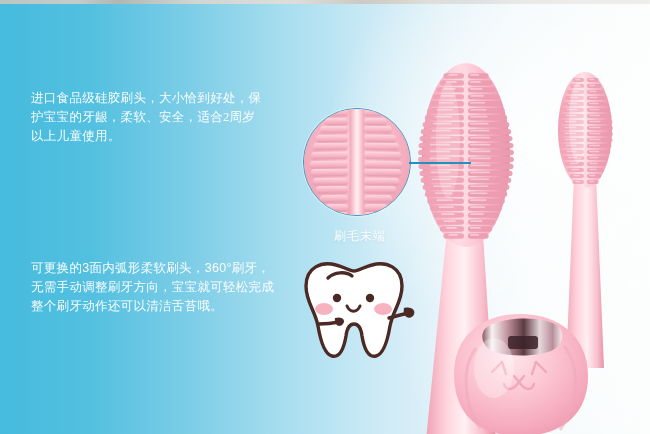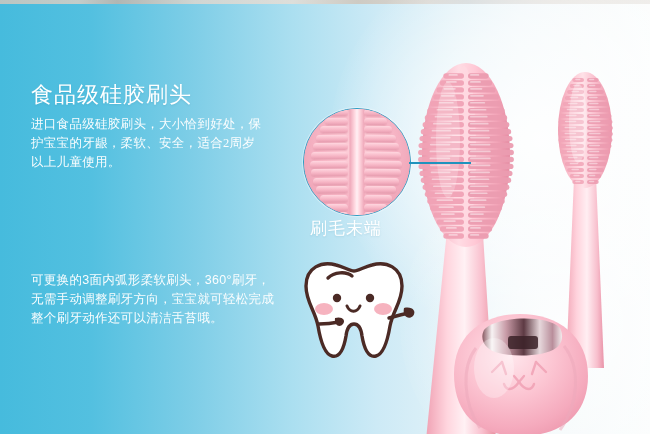--- a/index.html
+++ b/index.html
@@ -54,21 +54,21 @@
     color:#ffffff;
     font-size:12.5px;
     line-height:19px;
     width:232px;
     letter-spacing:.3px;
     opacity:.97;
   }
   #block-one{top:82px;}
   #block-one .body-copy{margin-top:7px;font-family:Liberation Serif, serif;}
   #block-two{top:259px;}
-  #block-two .body-copy{margin-top:12px;width:248px;}
+  #block-two .body-copy{width:248px;}
 
   
   #magnifier{
     position:absolute;left:303px;top:108px;width:106px;height:106px;
     border-radius:50%;
     border:1.6px solid #2a9dc4;
     overflow:hidden;
     background:#f2a9b8;
     box-shadow:0 0 0 1px rgba(255,255,255,.35);
   }
@@ -91,23 +91,23 @@
   }
 
   
   #connector{
     position:absolute;left:409px;top:162px;width:62px;height:2px;
     background:#1f93bd;
   }
 
   
   #callout-caption{
-    position:absolute;left:310px;top:220px;width:100px;
-    text-align:left;color:#ffffff;
-    font-size:17px;line-height:18px;letter-spacing:1px;
+    position:absolute;left:310px;top:227px;width:100px;
+    text-align:center;color:#ffffff;
+    font-size:12px;line-height:18px;letter-spacing:1px;
     text-shadow:0 1px 2px rgba(40,120,150,.15);
   }
 
   
   #tooth{position:absolute;left:292px;top:256px;width:125px;height:115px;}
 
   
   .brush{position:absolute;}
 
   
@@ -449,21 +449,20 @@
     <path d="M55 50 C58 57 65 57 68 50" stroke="#4b2a25" stroke-width="3" fill="none" stroke-linecap="round"></path>
 
     <path d="M27 68 C34 68 42 67 47 66" stroke="#4b2a25" stroke-width="3.4" fill="none" stroke-linecap="round"></path>
     <path d="M43 62 C50 60 54 64 51 68 C48 72 42 70 43 62 Z" fill="#4b2a25"></path>
 
     <path d="M97 62 C104 60 111 58 117 57" stroke="#4b2a25" stroke-width="3.4" fill="none" stroke-linecap="round"></path>
     <path d="M112 52 C120 50 125 55 121 60 C117 64 110 61 112 52 Z" fill="#4b2a25"></path>
   </svg>
 
   <div class="txt-block" id="block-one">
-    <div class="heading">食品级硅胶刷头</div>
     <div class="body-copy">进口食品级硅胶刷头，大小恰到好处，保护宝宝的牙龈，柔软、安全，适合2周岁以上儿童使用。</div>
   </div>
 
   <div class="txt-block" id="block-two">
     <div class="body-copy">可更换的3面内弧形柔软刷头，360°刷牙，无需手动调整刷牙方向，宝宝就可轻松完成整个刷牙动作还可以清洁舌苔哦。</div>
   </div>
 
 </div>
 
 </body></html>

